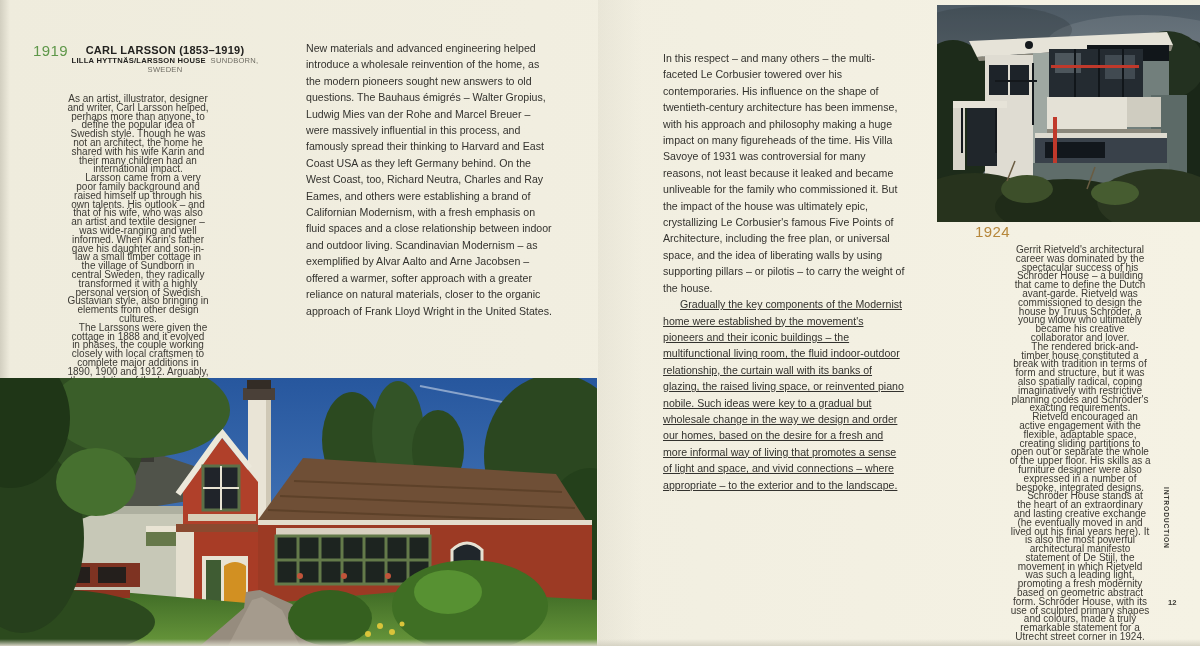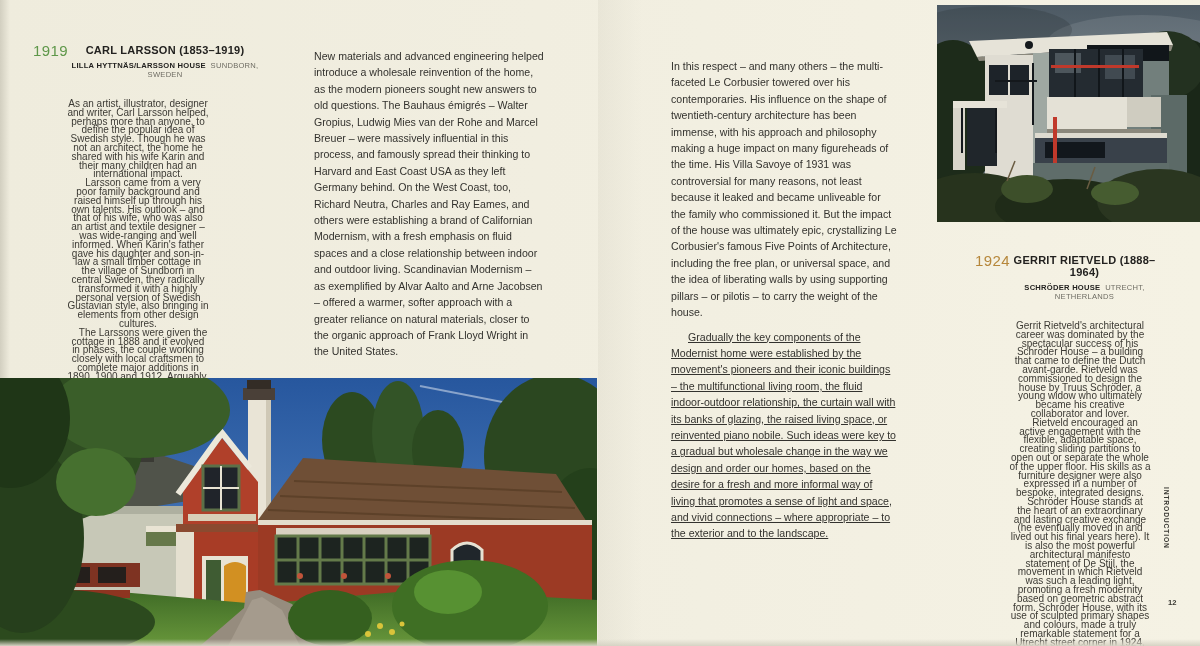--- a/index.html
+++ b/index.html
@@ -17,30 +17,30 @@
   .gutter      { position:absolute; left:598px; top:0; bottom:0; width:44px;
                  background:linear-gradient(90deg, rgba(120,115,95,0.07), rgba(120,115,95,0)); }
 
   
   .entry { position:absolute;text-align:center; }
   .entry .year { position:absolute; left:0; top:-2px; font-size:15px; letter-spacing:0.4px; }
   .year-green { color:#5e9749; }
   .year-gold  { color:#b6873b; }
   .entry .head { margin-left:34px; }
   .entry .head .line1 { font-size:11px; font-weight:bold; color:#232220; letter-spacing:0.25px; }
-  .entry .head .line2 { font-size:7.6px; font-weight:bold; color:#232220; letter-spacing:0.25px; margin-top:5px; }
+  .entry .head .line2 { font-size:7.6px; font-weight:bold; color:#232220; letter-spacing:0.25px; }
   .entry .head .loc   { font-weight:normal; color:#6e6c63; }
   .entry .body { margin-left:34px; margin-top:21px; width:142px;
                  font-size:10px; line-height:8.8px; color:#3c3a34; }
   .entry .body p { margin:0; }
   .entry .body p + p { text-indent:10px; }
 
   
   .col { position:absolute; font-size:10.6px; line-height:16.4px; color:#33322e; }
-  .col p { margin:8px; }
+  .col p { margin:0; }
   .col p + p { text-indent:17px;text-decoration:underline; }
 
   
   .photo { position:absolute; display:block; }
 
   
   .edge-label { position:absolute; left:1163px; top:487px;
                 writing-mode:vertical-rl; text-orientation:sideways;
                 font-size:6.8px; font-weight:bold; letter-spacing:0.8px; color:#3a3933; }
   .page-num { position:absolute; left:1168px; top:598px;
@@ -69,28 +69,25 @@
 
   <div class="col" style="left:306px; top:40px; width:247px;">
     <p>New materials and advanced engineering helped introduce a wholesale reinvention of the home, as the modern pioneers sought new answers to old questions. The Bauhaus émigrés – Walter Gropius, Ludwig Mies van der Rohe and Marcel Breuer – were massively influential in this process, and famously spread their thinking to Harvard and East Coast USA as they left Germany behind. On the West Coast, too, Richard Neutra, Charles and Ray Eames, and others were establishing a brand of Californian Modernism, with a fresh emphasis on fluid spaces and a close relationship between indoor and outdoor living. Scandinavian Modernism – as exemplified by Alvar Aalto and Arne Jacobsen – offered a warmer, softer approach with a greater reliance on natural materials, closer to the organic approach of Frank Lloyd Wright in the United States.</p>
   </div>
 
   <div class="col" style="left:663px; top:50px; width:243px;">
     <p>In this respect – and many others – the multi-faceted Le Corbusier towered over his contemporaries. His influence on the shape of twentieth-century architecture has been immense, with his approach and philosophy making a huge impact on many figureheads of the time. His Villa Savoye of 1931 was controversial for many reasons, not least because it leaked and became unliveable for the family who commissioned it. But the impact of the house was ultimately epic, crystallizing Le Corbusier's famous Five Points of Architecture, including the free plan, or universal space, and the idea of liberating walls by using supporting pillars – or pilotis – to carry the weight of the house.</p>
     <p>Gradually the key components of the Modernist home were established by the movement's pioneers and their iconic buildings – the multifunctional living room, the fluid indoor-outdoor relationship, the curtain wall with its banks of glazing, the raised living space, or reinvented piano nobile. Such ideas were key to a gradual but wholesale change in the way we design and order our homes, based on the desire for a fresh and more informal way of living that promotes a sense of light and space, and vivid connections – where appropriate – to the exterior and to the landscape.</p>
   </div>
 
-  <div class="entry" style="left:975px; top:254px; width:185px;">
+  <div class="entry" style="left:975px; top:225px; width:185px;">
     <div class="year year-gold">1924</div>
-    <div class="head">
-      <div class="line1">GERRIT RIETVELD (1888–1964)</div>
-      <div class="line2"><span>SCHRÖDER HOUSE</span>&nbsp;&nbsp;<span class="loc">UTRECHT, NETHERLANDS</span></div>
-    </div>
     <div class="body">
       <p>Gerrit Rietveld's architectural career was dominated by the spectacular success of his Schröder House – a building that came to define the Dutch avant-garde. Rietveld was commissioned to design the house by Truus Schröder, a young widow who ultimately became his creative collaborator and lover.</p>
+      <p>The rendered brick-and-timber house constituted a break with tradition in terms of form and structure, but it was also spatially radical, coping imaginatively with restrictive planning codes and Schröder's exacting requirements.</p>
       <p>Rietveld encouraged an active engagement with the flexible, adaptable space, creating sliding partitions to open out or separate the whole of the upper floor. His skills as a furniture designer were also expressed in a number of bespoke, integrated designs.</p>
       <p>Schröder House stands at the heart of an extraordinary and lasting creative exchange (he eventually moved in and lived out his final years here). It is also the most powerful architectural manifesto statement of De Stijl, the movement in which Rietveld was such a leading light, promoting a fresh modernity based on geometric abstract form. Schröder House, with its use of sculpted primary shapes and colours, made a truly remarkable statement for a Utrecht street corner in 1924.</p>
     </div>
   </div>
 
   <svg class="photo" style="left:0; top:378px;" width="597" height="268" viewBox="0 0 597 268" role="img">
     <defs>
       <linearGradient id="skyL" x1="0" y1="0" x2="0" y2="1">
         <stop offset="0" stop-color="#27579e"></stop>
           <stop offset="1" stop-color="#5587c6"></stop>

